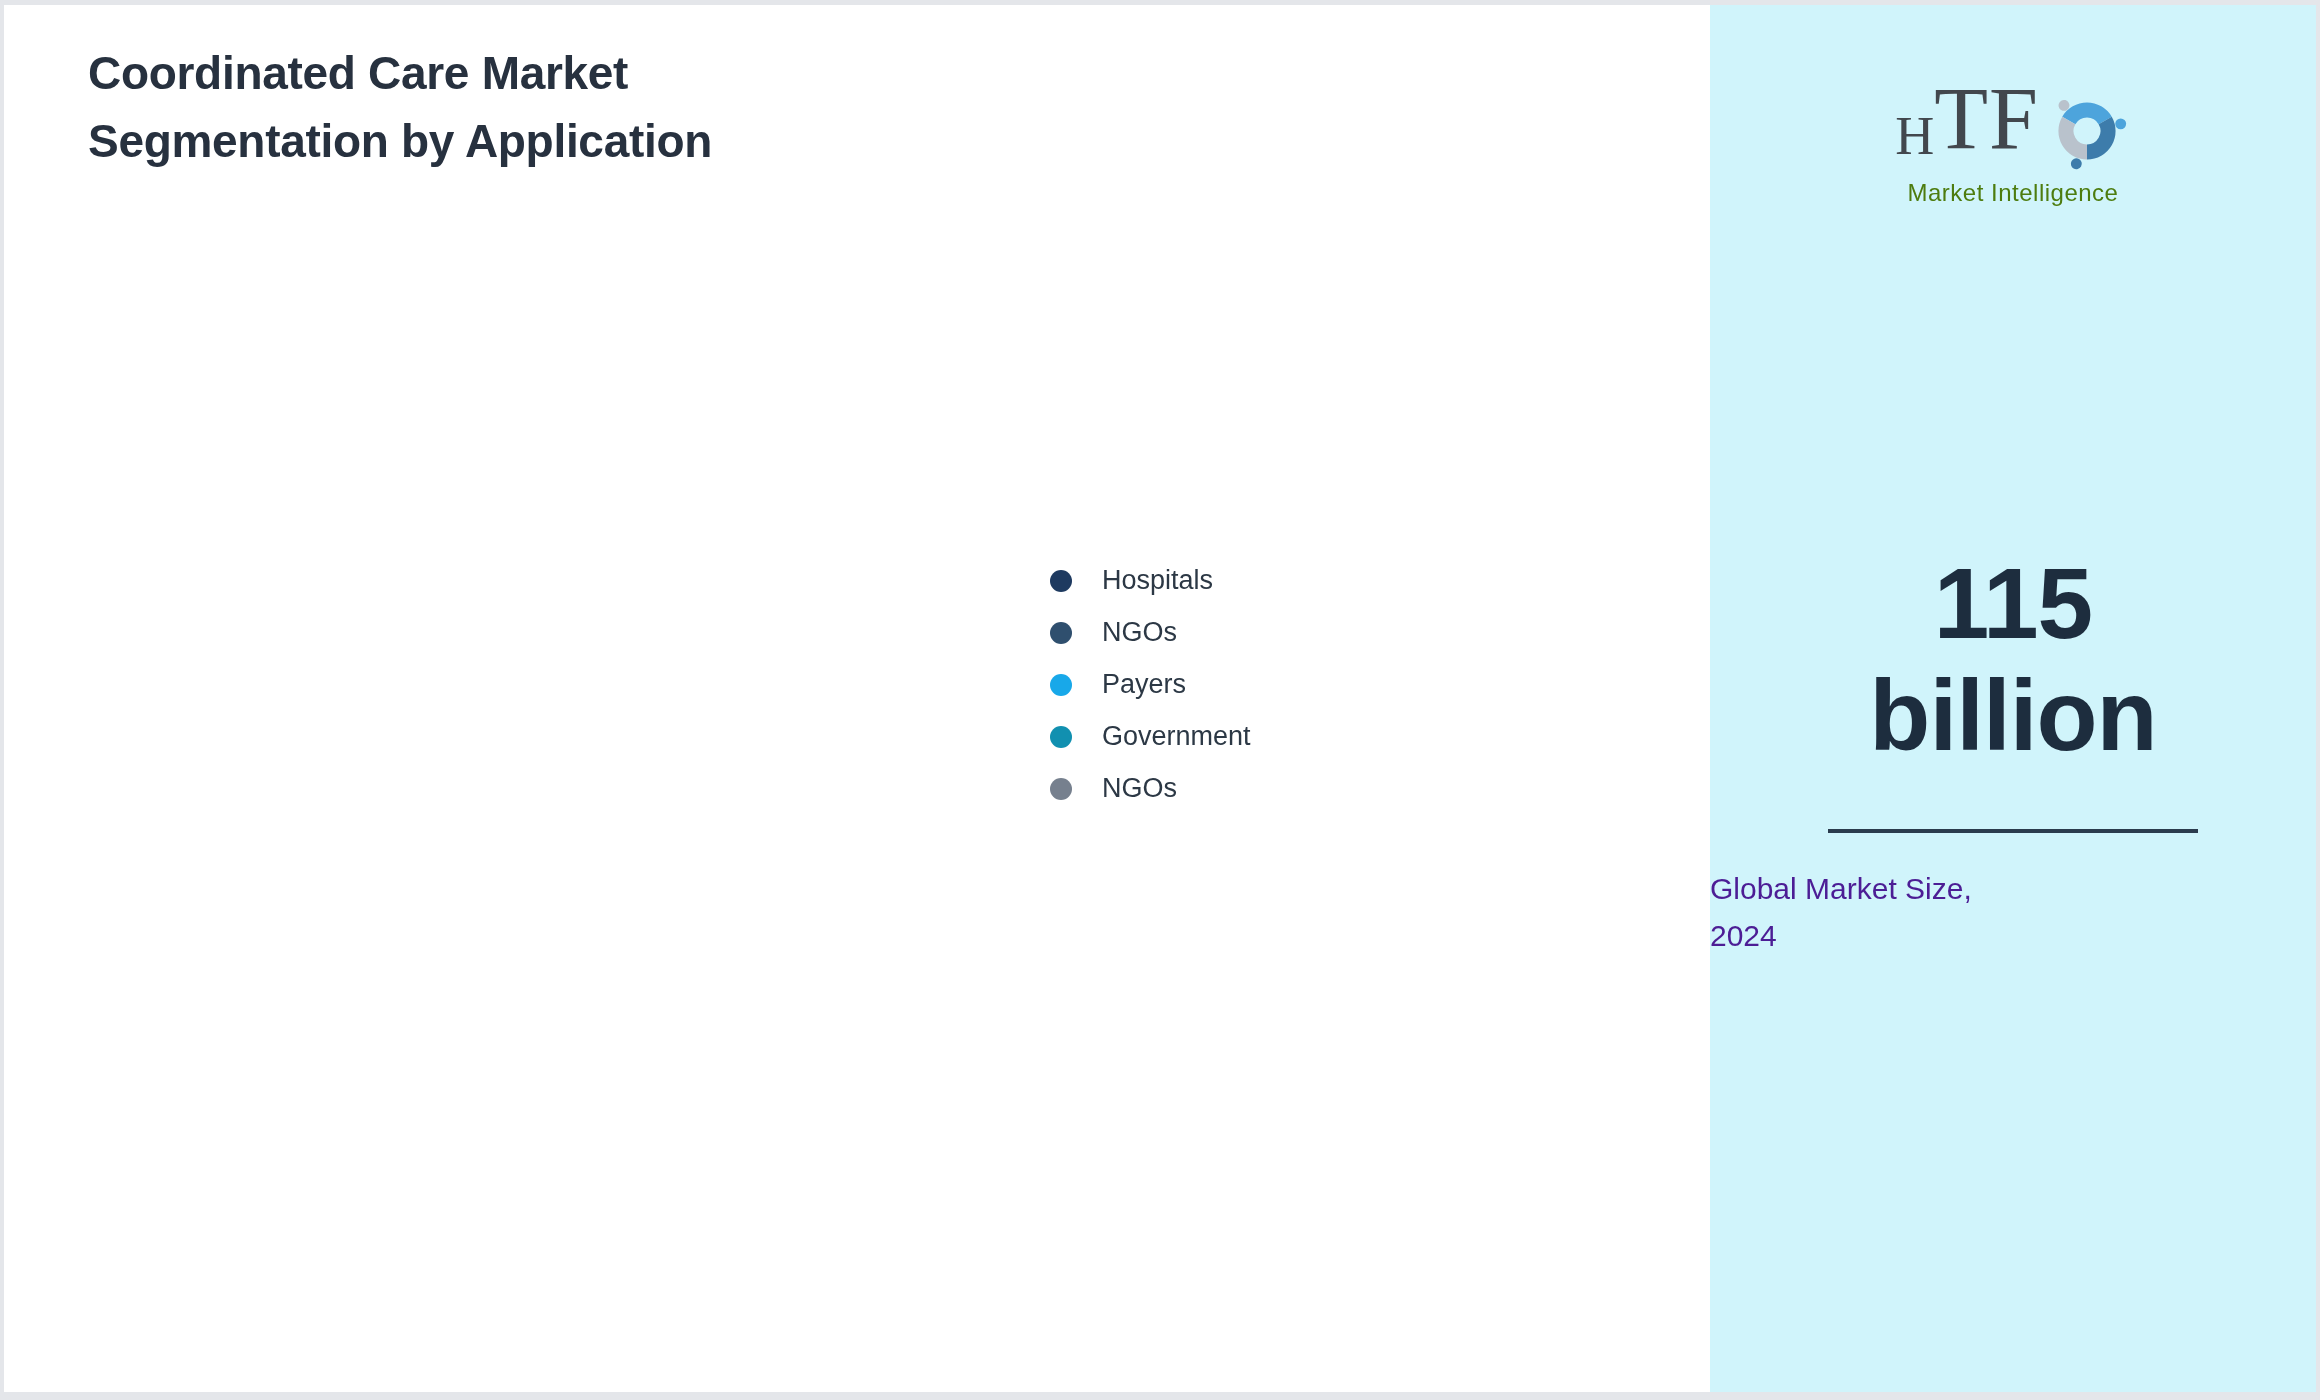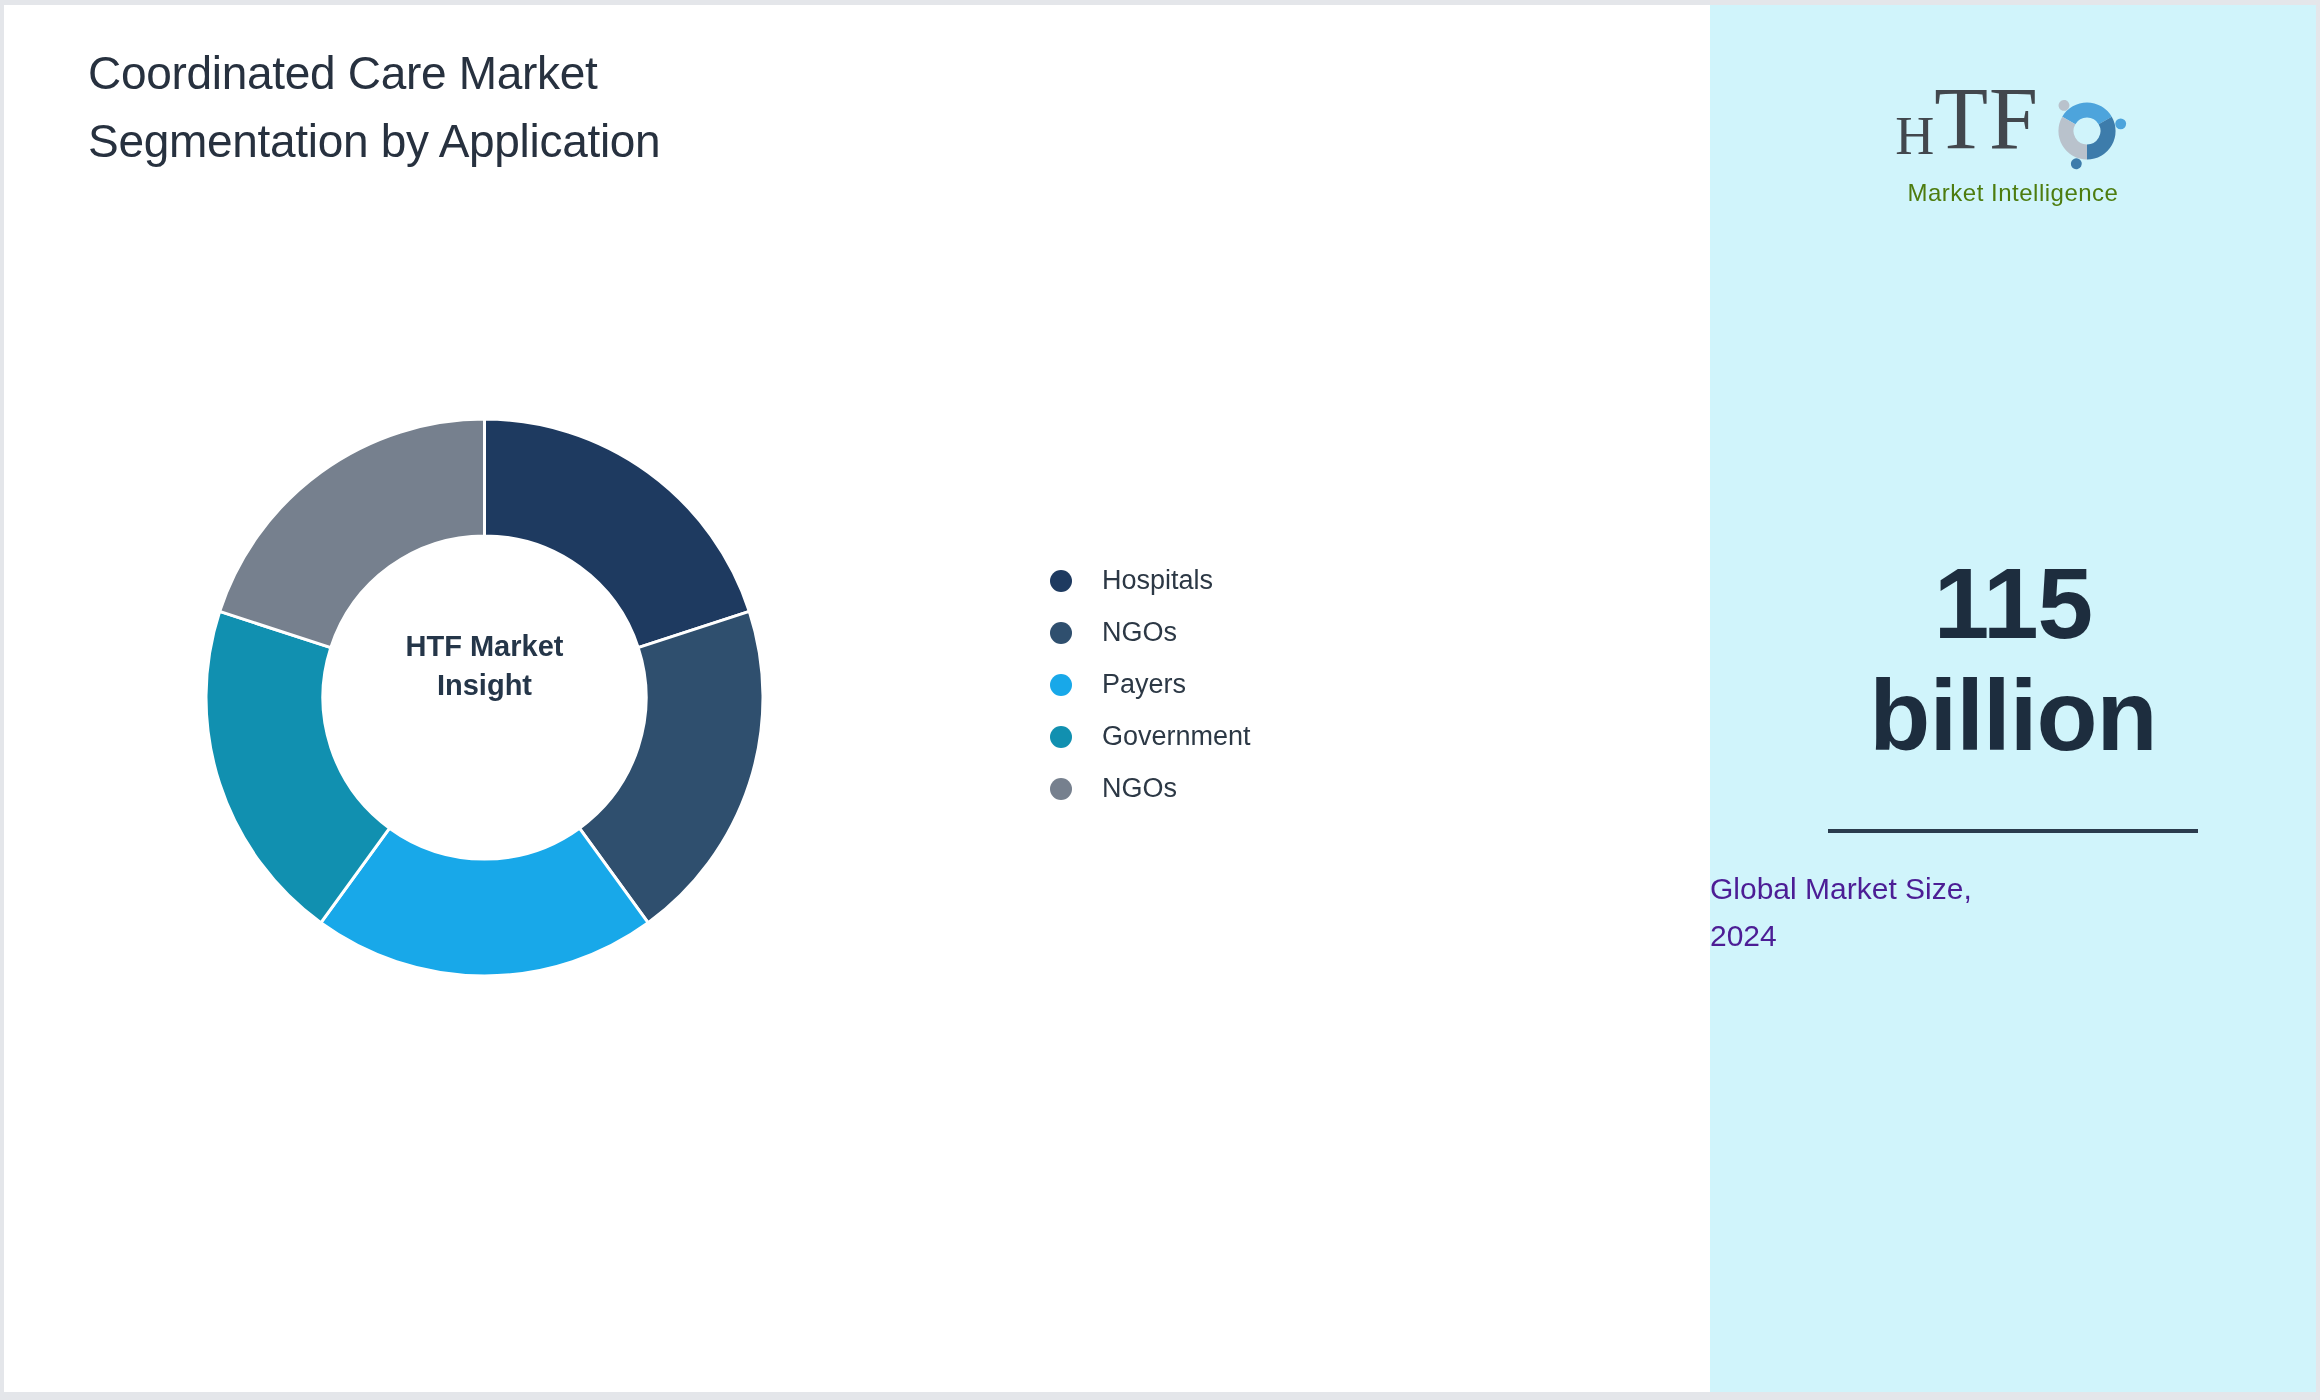--- a/index.html
+++ b/index.html
@@ -20,21 +20,21 @@
     background: #ffffff;
   }
   
   .title {
     position: absolute;
     left: 84px;
     top: 34px;
     margin: 0;
     font-size: 46px;
     line-height: 68px;
-    font-weight: 400;
+    font-weight: 700;
     letter-spacing: -0.3px;
     color: #27313f;
   }
   
   .chart-wrap {
     position: absolute;
     left: 202px;
     top: 414px;
     width: 557px;
     height: 557px;
@@ -145,30 +145,20 @@
     color: #4c1d95;
   }
 </style>
 </head>
 <body>
 
 <div class="canvas">
 
   <h1 class="title"><span>Coordinated Care Market</span><br><span>Segmentation by Application</span></h1>
 
-  <div class="chart-wrap">
-    <svg id="donut-svg" viewBox="0 0 557 557">
-        <path d="M 278.5 0 A 278.5 278.5 0 0 1 543.3692397882003 192.43876706657716 L 432.12415907715615 228.58448489861473 A 161.53 161.53 0 0 0 278.5 116.97 Z" fill="#1e3a60" stroke="#ffffff" stroke-width="3" stroke-linejoin="round"></path>
-        <path d="M 543.3692397882003 192.43876706657716 A 278.5 278.5 0 0 1 442.1981927634538 503.81123293342284 L 373.4449518028032 409.18051510138525 A 161.53 161.53 0 0 0 432.12415907715615 228.58448489861473 Z" fill="#2f4f6e" stroke="#ffffff" stroke-width="3" stroke-linejoin="round"></path>
-        <path d="M 442.1981927634538 503.81123293342284 A 278.5 278.5 0 0 1 114.80180723654627 503.81123293342284 L 183.5550481971968 409.18051510138525 A 161.53 161.53 0 0 0 373.4449518028032 409.18051510138525 Z" fill="#18a8e9" stroke="#ffffff" stroke-width="3" stroke-linejoin="round"></path>
-        <path d="M 114.80180723654627 503.81123293342284 A 278.5 278.5 0 0 1 13.630760211799725 192.43876706657719 L 124.87584092284382 228.58448489861476 A 161.53 161.53 0 0 0 183.5550481971968 409.18051510138525 Z" fill="#1190b0" stroke="#ffffff" stroke-width="3" stroke-linejoin="round"></path>
-        <path d="M 13.630760211799725 192.43876706657719 A 278.5 278.5 0 0 1 278.49999999999994 0 L 278.49999999999994 116.97 A 161.53 161.53 0 0 0 124.87584092284382 228.58448489861476 Z" fill="#76808e" stroke="#ffffff" stroke-width="3" stroke-linejoin="round"></path>
-      </svg>
-    <div class="center-label">HTF Market Insight</div>
-  </div>
 
   <div class="legend" id="legend">
       <div class="legend-item">
         <span class="legend-swatch" style="background: rgb(30, 58, 96);"></span>
         <span class="legend-label">Hospitals</span>
       </div>
       <div class="legend-item">
         <span class="legend-swatch" style="background: rgb(47, 79, 110);"></span>
         <span class="legend-label">NGOs</span>
       </div>

